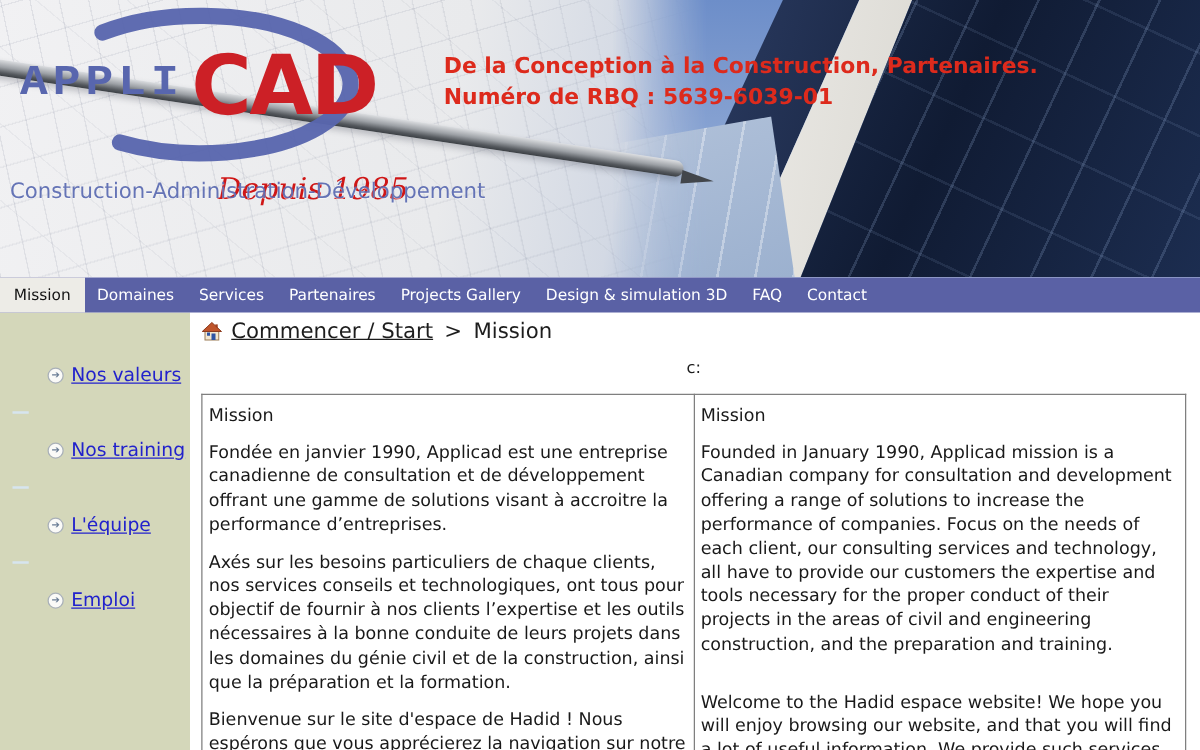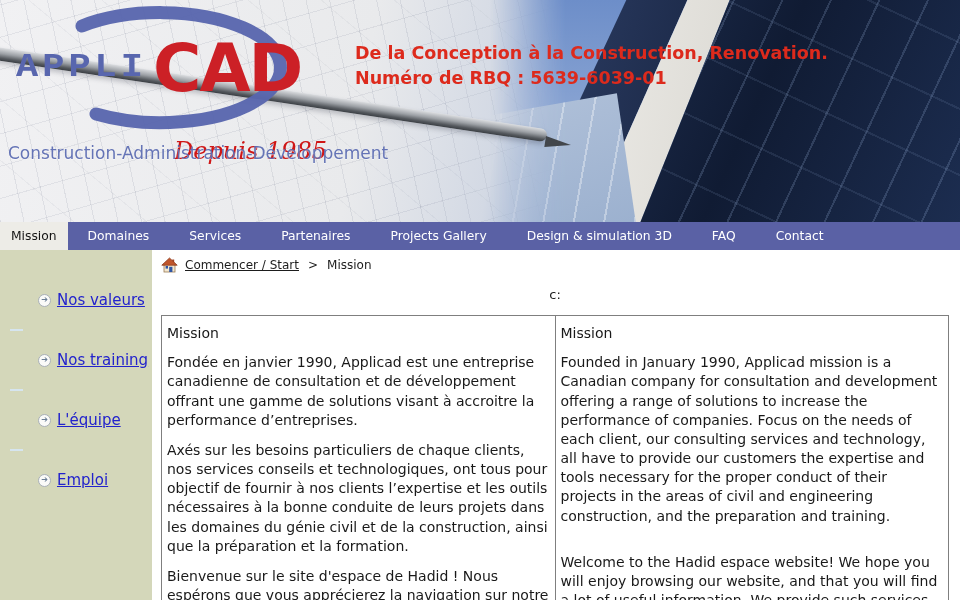--- a/index.html
+++ b/index.html
@@ -52,35 +52,35 @@
   .logo-depuis { position:absolute; left:174px; top:115px; font-family:"DejaVu Serif","Liberation Serif",serif;
     font-style:italic; font-size:24px; color:#cf1616;margin-top:22px; }
   .logo-sub { position:absolute; left:8px; top:143px; font-size:17px; color:rgba(88,104,176,0.92);
     text-shadow:0 1px 0 rgba(255,255,255,0.5); white-space:nowrap; }
   .slogan { position:absolute; left:355px; top:41px; z-index:3; font-weight:bold;
     font-size:17.5px; line-height:25px; color:var(--slogan-red,#dd2a1c); }
 
   
   nav { height:28px; flex:none; background:var(--nav-bg,#5a61a5); display:flex; align-items:stretch;
     font-size:12.3px; color:#fff; z-index:4; }
-  .nav-item { display:flex; align-items:center; padding:0 20px; white-space:nowrap; cursor:pointer; }
+  .nav-item { display:flex; align-items:center; padding:0 10px; white-space:nowrap; cursor:pointer; }
   .nav-item.active { background:var(--nav-active-bg,#edece7); color:#141414; padding:0 11px; }
 
   
   .body-row { flex:1; display:flex; min-height:0; }
   aside { width:152px; flex:none; background:var(--sidebar-bg,#d4d7ba); padding-top:41px; }
   .side-row { display:flex; align-items:center; gap:6px; height:18px; margin-left:38px; cursor:pointer; }
   .bullet { width:13px; height:13px; flex:none; border-radius:50%; background:#fafaf8;
     border:1px solid #a9b0b8; display:flex; align-items:center; justify-content:center;
     font-size:8px; color:#6b7e96; line-height:1; }
   .side-link { font-size:15px; color:var(--link-blue,#2222cc); text-decoration:underline; }
   .side-sep { width:13px; height:2px; background:#d6e5ef; margin:20px 0 20px 10px; }
 
   main { flex:1; background:#fff; padding:6px 11px 0 9px; min-width:0; }
-  .crumbs { display:flex; align-items:center; gap:7px; font-size:12px; color:#1d1d1d; height:18px; }
+  .crumbs { display:flex; align-items:center; gap:7px; font-size:17px; color:#1d1d1d; height:18px; }
   .crumb-home { cursor:pointer; display:flex; align-items:center; }
   .crumb-link { text-decoration:underline; cursor:pointer; }
   .crumb-sep { margin:0 2px; }
   .stray { text-align:center; font-size:13px; color:#1d1d1d; margin-top:13px; height:16px; }
 
   table.mission { width:100%; margin-top:12px; border-collapse:collapse; table-layout:fixed; }
   table.mission td { border:1px solid #7f7f7f; vertical-align:top; padding:8px 6px 8px 5px;
     font-size:14px; line-height:1.37; color:#191919; }
   td .cell-title { margin:0 0 10px 0; }
   td p { margin:0 0 11px 0; }
@@ -107,21 +107,21 @@
       <svg class="swoosh" width="270" height="132" viewBox="0 0 270 132">
         <path d="M 30 24 A 120 55 0 1 1 44 112" fill="none" stroke="#5866ae" stroke-width="13" stroke-linecap="round" opacity="0.96"></path>
       </svg>
       <span class="logo-appli">APPLI</span>
       <span class="logo-cad">CAD</span>
       <div class="logo-depuis">Depuis 1985</div>
       <div class="logo-sub">Construction-Administration-Développement</div>
     </div>
 
     <div class="slogan">
-      <div>De la Conception à la Construction, Renovation.</div>
+      <div>De la Conception à la Construction, Partenaires.</div>
       <div>Numéro de RBQ : 5639-6039-01</div>
     </div>
   </header>
 
   <nav>
     <div class="nav-item active">Mission</div>
     <div class="nav-item">Domaines</div>
     <div class="nav-item">Services</div>
     <div class="nav-item">Partenaires</div>
     <div class="nav-item">Projects Gallery</div>

